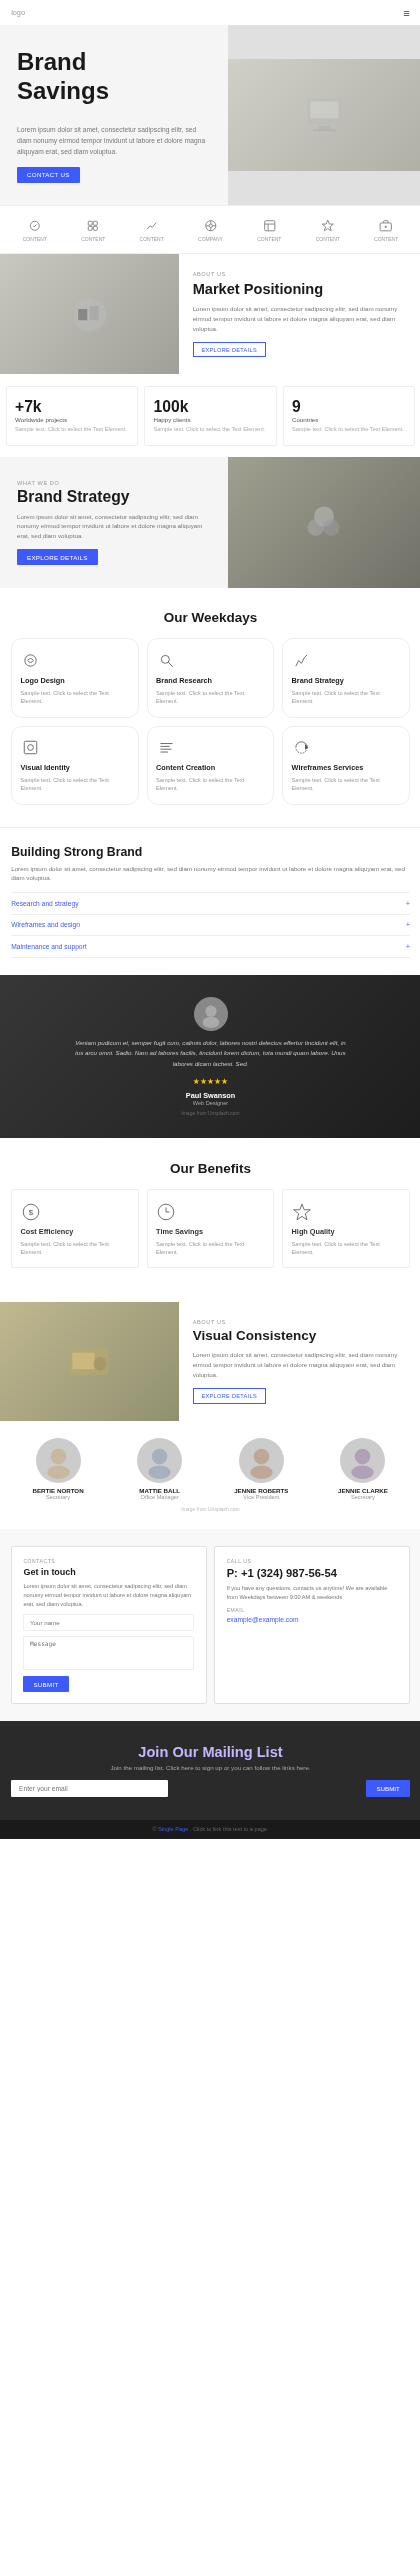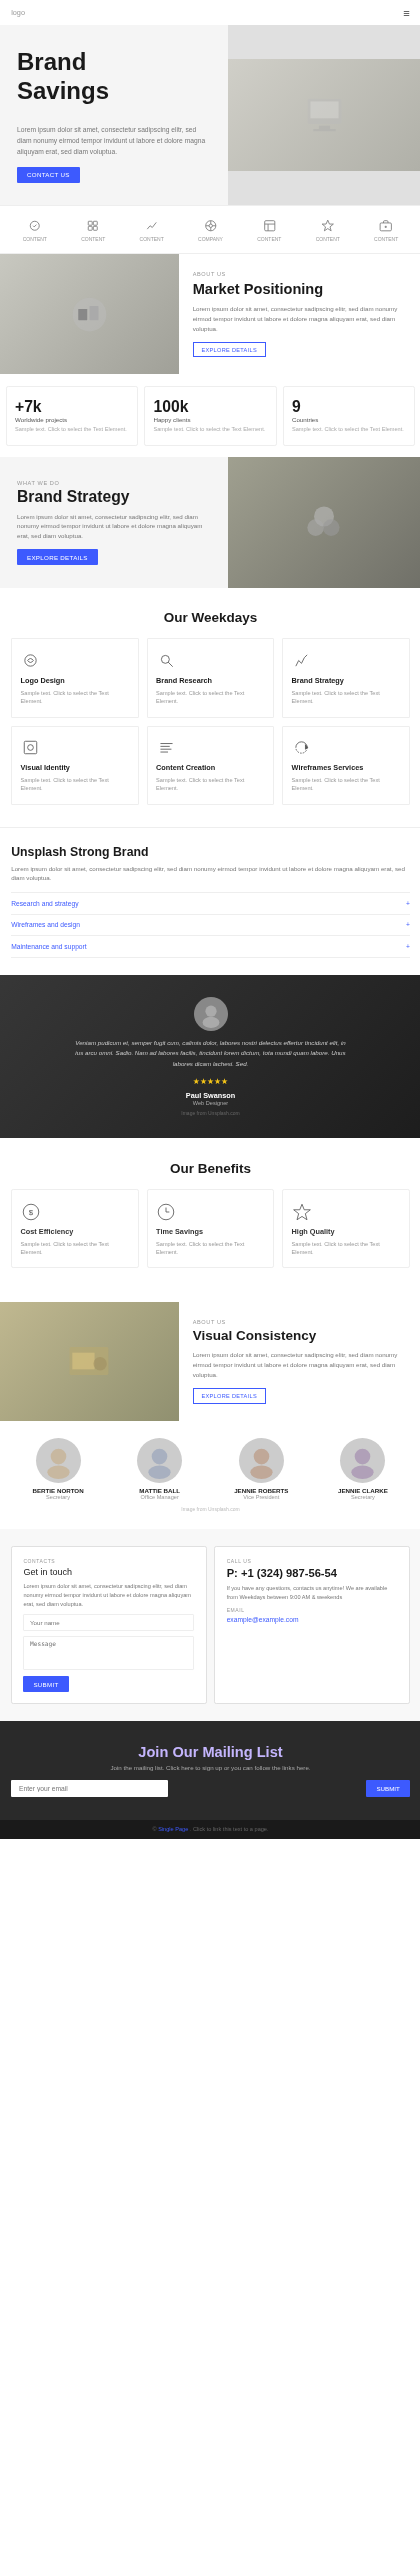--- a/index.html
+++ b/index.html
@@ -47,21 +47,21 @@
     .brand-strategy-text { flex: 1; padding: 22.4px 17px; }
     .what-we-do { font-size: 5.6px; color: #999; text-transform: uppercase; letter-spacing: 0.6px; margin-bottom: 2.2px; }
     .brand-strategy-text h2 { font-size: 15.7px; font-weight: 700; color: #1a1a1a; margin-bottom: 5.6px; }
     .brand-strategy-text p { font-size: 6.2px; color: #777; line-height: 1.6; margin-bottom: 7.9px; }
     .brand-strategy-image { flex: 1; background: linear-gradient(135deg, #a0a090 0%, #707068 100%); min-height: 112px; display: flex; align-items: center; justify-content: center; }
 
     
     .services-section { padding: 22.4px 11.2px; background: #fff; }
     .section-title { text-align: center; font-size: 13.5px; font-weight: 700; color: #1a1a1a; margin-bottom: 13.5px; }
     .services-grid { display: grid; grid-template-columns: repeat(3, 1fr); gap: 7.9px; }
-    .service-card { border: 0.6px solid #eee; border-radius: 1px; padding: 11.2px 8.4px; }
+    .service-card { border: 0.6px solid #eee; border-radius: 11px; padding: 11.2px 8.4px; }
     .service-icon { width: 20px; height: 20px; margin-bottom: 5.6px; display: flex; align-items: center; justify-content: center; }
     .service-card h4 { font-size: 7.3px; font-weight: 600; color: #1a1a1a; margin-bottom: 3.4px; }
     .service-card p { font-size: 5.6px; color: #999; line-height: 1.5; }
 
     
     .building-section { padding: 17px 11.2px; background: #fff; border-top: 0.6px solid #eee; }
     .building-section h2 { font-size: 12.3px; font-weight: 700; color: #1a1a1a; margin-bottom: 4.5px; }
     .building-section > p { font-size: 6.2px; color: #777; line-height: 1.6; margin-bottom: 9px; }
     .accordion-item { border-bottom: 0.6px solid #eee; padding: 6.7px 0; display: flex; justify-content: space-between; align-items: center; }
     .accordion-item span { font-size: 6.7px; color: #3d5afe; }
@@ -98,21 +98,21 @@
     .team-card { text-align: center; }
     .team-avatar { width: 45px; height: 45px; border-radius: 50%; background: #ccc; margin: 0 auto 4.5px; overflow: hidden; display: flex; align-items: center; justify-content: center; }
     .team-card h4 { font-size: 6.2px; font-weight: 600; color: #1a1a1a; }
     .team-card p { font-size: 5.6px; color: #999; }
     .image-from { font-size: 5px; color: #bbb; text-align: center; margin-top: 5.6px; }
 
     
     .contact-section { display: flex; padding: 17px 11.2px; gap: 7.9px; background: #f8f8f8; }
     .contact-box { flex: 1; border: 0.6px solid #e0e0e0; background: #fff; border-radius: 2.2px; padding: 11.2px; }
     .contact-label { font-size: 5px; color: #999; text-transform: uppercase; letter-spacing: 0.6px; margin-bottom: 3.4px; }
-    .contact-box h3 { font-size: 9px; font-weight: 400; color: #1a1a1a; margin-bottom: 4.5px; }
+    .contact-box h3 { font-size: 9px; font-weight: 700; color: #1a1a1a; margin-bottom: 4.5px; }
     .contact-box p { font-size: 5.6px; color: #777; line-height: 1.6; margin-bottom: 5.6px; }
     .contact-box .phone { font-size: 11.2px; font-weight: 700; color: #1a1a1a; margin-bottom: 4.5px; }
     .contact-box .email-label { font-size: 5px; color: #999; text-transform: uppercase; letter-spacing: 0.6px; margin-bottom: 2.2px; }
     .contact-box .email { font-size: 6.7px; color: #3d5afe; }
     .contact-form input { width: 100%; border: 0.6px solid #eee; padding: 3.9px 5.6px; font-size: 6.2px; margin-bottom: 4.5px; border-radius: 1.1px; }
     .contact-form textarea { width: 100%; border: 0.6px solid #eee; padding: 3.9px 5.6px; font-size: 6.2px; height: 34px; margin-bottom: 4.5px; border-radius: 1.1px; resize: none; }
 
     
     .mailing-section { background: #2a2a2a; padding: 22.4px 11.2px; text-align: center; }
     .mailing-section h2 { font-size: 14.6px; font-weight: 700; color: #c4b5fd; margin-bottom: 4.5px; }
@@ -340,21 +340,21 @@
           <polygon points="22,10 26,15 22,18" fill="#555"></polygon>
         </svg>
       </div>
       <h4>Wireframes Services</h4>
       <p>Sample text. Click to select the Text Element.</p>
     </div>
   </div>
 </section>
 
 <section class="building-section">
-  <h2>Unsplash Strong Brand</h2>
+  <h2>Building Strong Brand</h2>
   <p>Lorem ipsum dolor sit amet, consectetur sadipscing elitr, sed diam nonumy eirmod tempor invidunt ut labore et dolore magna aliquyam erat, sed diam voluptua.</p>
   <div class="accordion-item" style="border-top:0.6px solid #eee; margin-top:6.7px;">
     <span>Research and strategy</span>
     <span class="accordion-icon">+</span>
   </div>
   <div class="accordion-item">
     <span>Wireframes and design</span>
     <span class="accordion-icon">+</span>
   </div>
   <div class="accordion-item">

